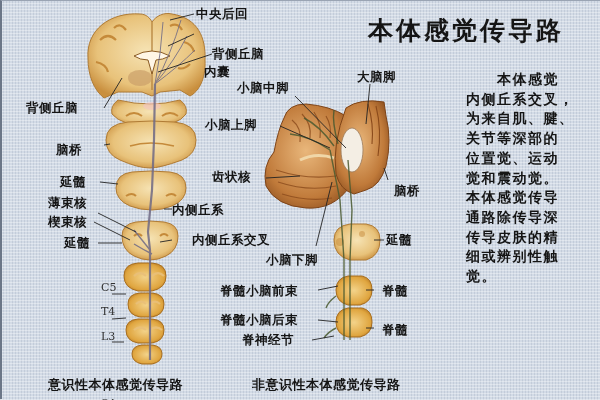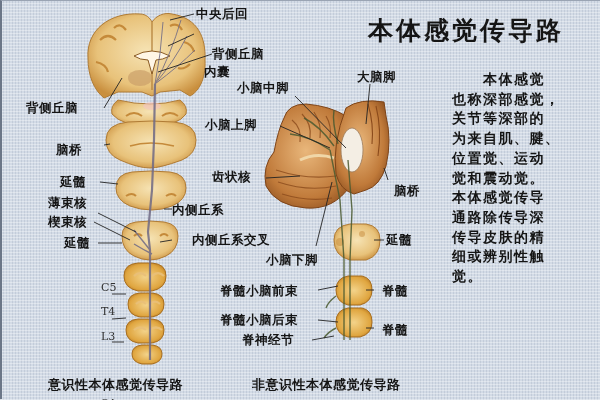--- a/index.html
+++ b/index.html
@@ -7,21 +7,21 @@
     font-family:"DejaVu Serif","Liberation Serif",serif;color:#151515;
     background-color:#d3dbe6;
     background-image:
       repeating-linear-gradient(0deg, rgba(255,255,255,0.35) 0 1px, transparent 1px 3px),
       repeating-linear-gradient(90deg, rgba(120,135,160,0.18) 0 1px, transparent 1px 3px);
   }
   .frame{position:absolute;left:0;top:0;width:598px;height:398px;border-left:2px solid #6b7687;border-top:1px solid #9aa4b3;}
   .lbl{position:absolute;font-size:12.5px;font-weight:bold;white-space:nowrap;letter-spacing:0.5px;line-height:14px;}
   .title{position:absolute;left:368px;top:14px;font-size:25px;font-weight:bold;letter-spacing:3px;white-space:nowrap;}
   .desc{position:absolute;left:452px;top:70px;width:140px;font-size:14px;font-weight:bold;line-height:19.7px;letter-spacing:1.5px;}
-  .desc span{display:block;white-space:nowrap;}
+  .desc span{display:block;white-space:nowrap;margin-left:14px;}
   .cap{position:absolute;top:376px;font-size:13px;font-weight:bold;letter-spacing:0.5px;white-space:nowrap;}
   .seg{position:absolute;font-family:"DejaVu Serif",serif;font-size:11px;color:#333;}
   svg{position:absolute;left:0;top:0;}
 </style>
 </head>
 <body>
 
 <div class="frame"></div>
 
 <svg width="600" height="400">
@@ -149,23 +149,23 @@
     <path d="M312,340 L334,336"></path>
     <path d="M366,290 L374,290"></path>
     <path d="M366,328 L374,328"></path>
   </g>
 </svg>
 
 <div class="title">本体感觉传导路</div>
 
 <div class="desc">
   <span>　　本体感觉</span>
-  <span>也称深部感觉，</span>
+  <span>内侧丘系交叉，</span>
+  <span>为来自肌、腱、</span>
   <span>关节等深部的</span>
-  <span>为来自肌、腱、</span>
   <span>位置觉、运动</span>
   <span>觉和震动觉。</span>
   <span>本体感觉传导</span>
   <span>通路除传导深</span>
   <span>传导皮肤的精</span>
   <span>细或辨别性触</span>
   <span>觉。</span>
 </div>
 
 <div class="lbl" style="left:196px;top:7px;">中央后回</div>

